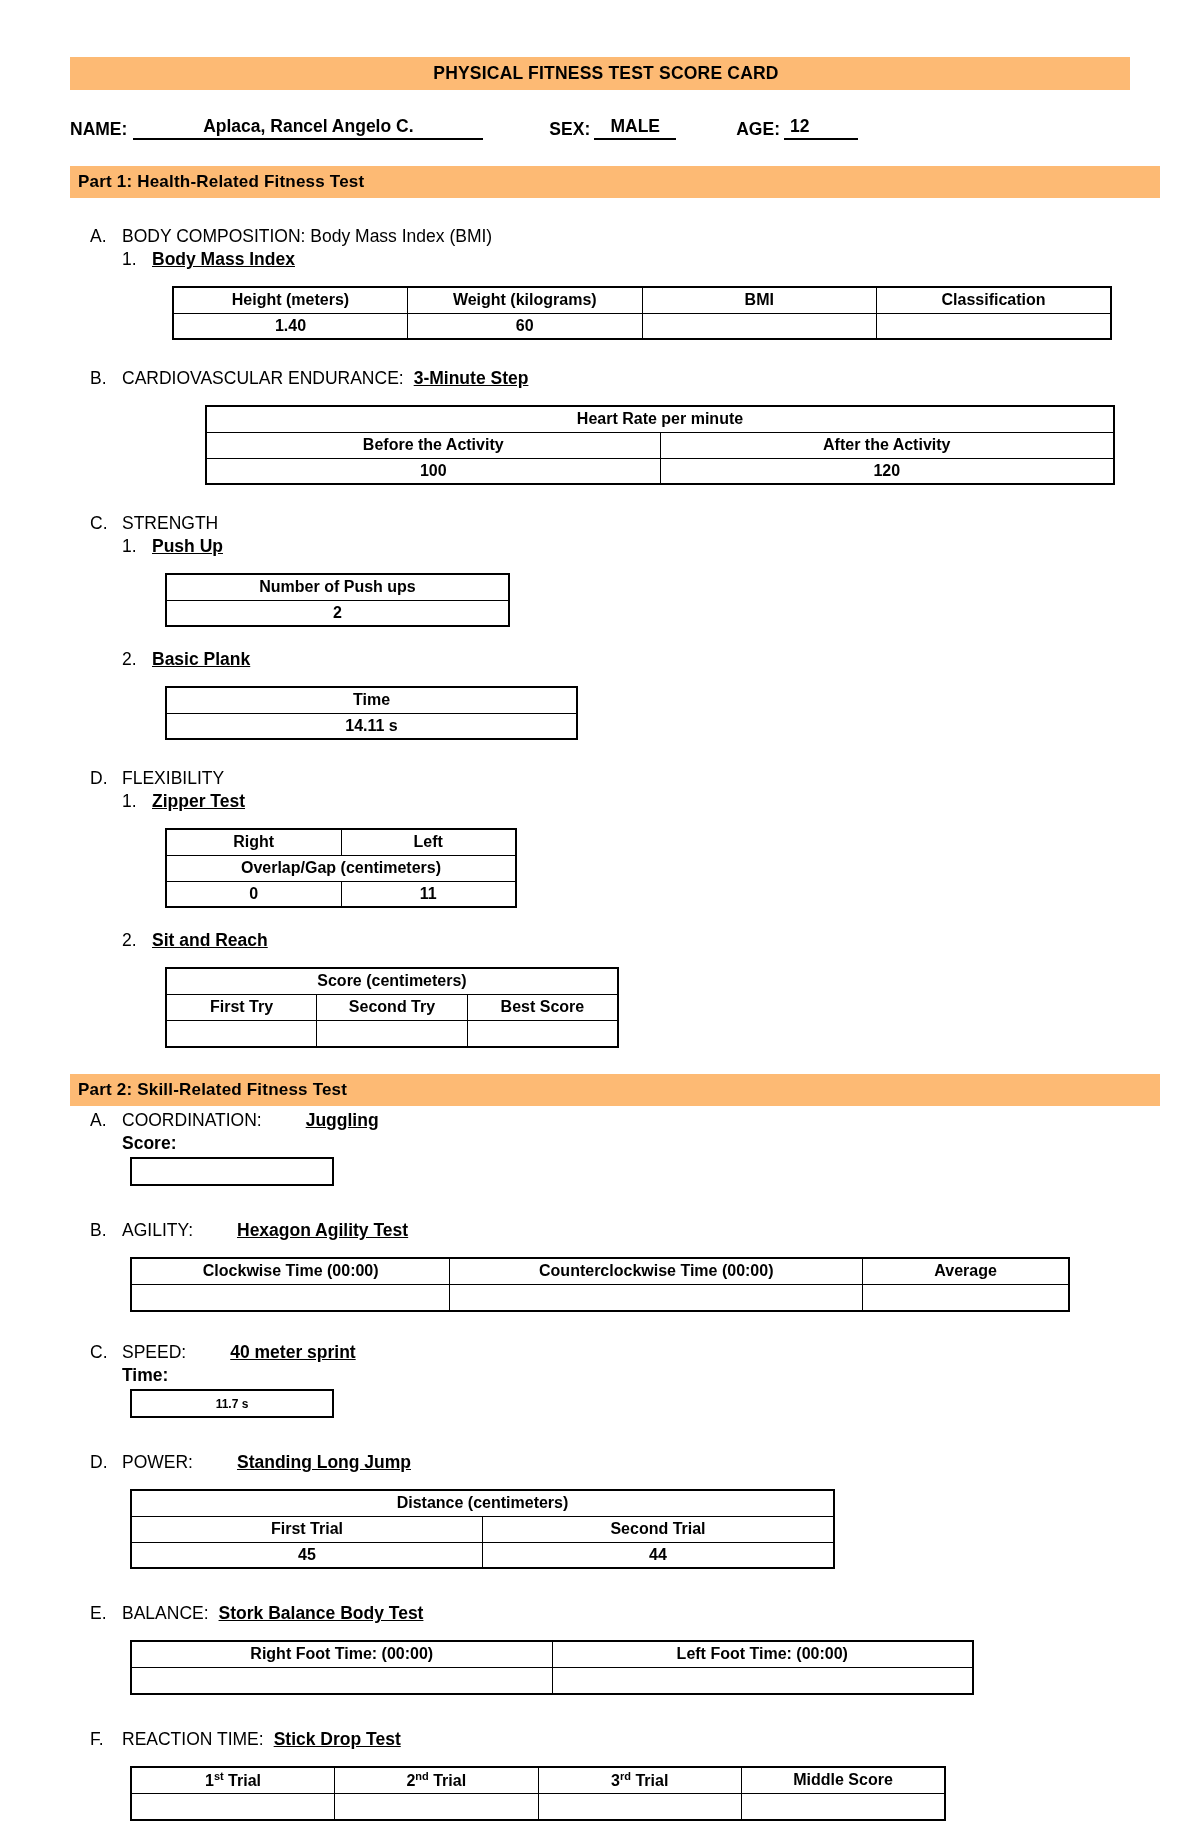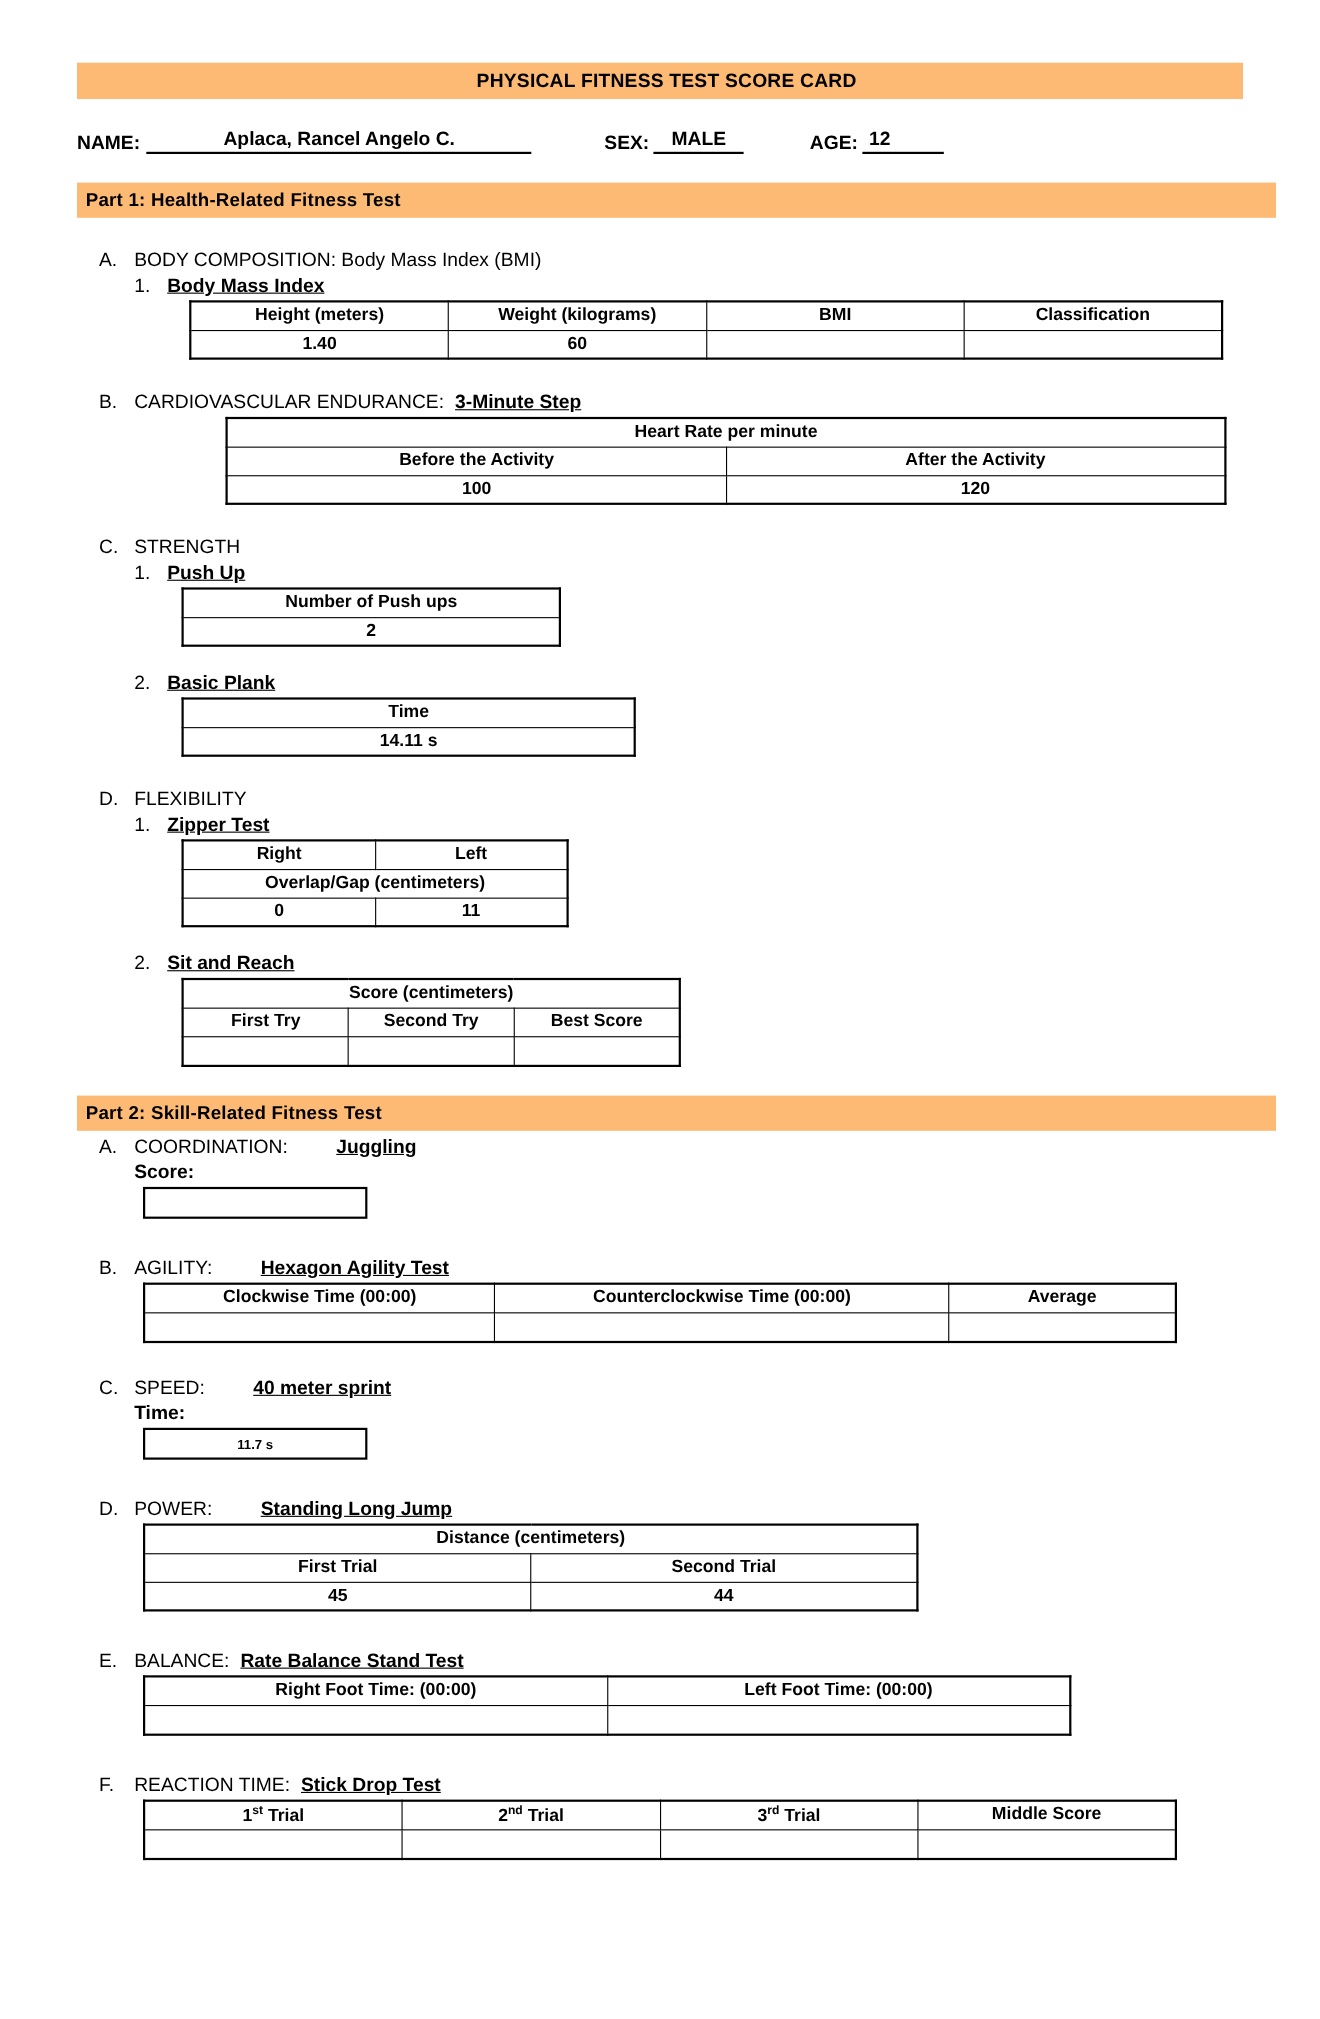--- a/index.html
+++ b/index.html
@@ -104,21 +104,21 @@
     border: 1px solid #000;
     text-align: center;
     height: 26px;
     padding: 1px 3px;
     font-weight: bold;
     font-size: 16px;
   }
   table {
     border: 2px solid #000;
   }
-  .tbl-wrap { margin-top: 3px; }
+  .tbl-wrap { margin-top: 16px; }
 
   #bmi-table { width: 940px; margin-left: 172px; }
   #bmi-table td { width: 25%; }
 
   #hr-table { width: 910px; margin-left: 205px; border-radius: 31px; }
 
   #pushup-table { width: 345px; margin-left: 165px; }
 
   #plank-table { width: 413px; margin-left: 165px; }
 
@@ -145,21 +145,21 @@
     text-align: center;
     font-weight: bold;
     font-size: 12px;
     line-height: 27px;
   }
 
   #longjump-table { width: 705px; margin-left: 130px; }
 
   #stork-table { width: 844px; margin-left: 130px; border-radius: 17px; }
 
-  #stickdrop-table { width: 940px; margin-left: 130px; }
+  #stickdrop-table { width: 816px; margin-left: 130px; }
 
   .empty-row td { height: 27px; }
 
   sup { font-size: 11px; vertical-align: super; }
   .spacer-20 { height: 20px; }
   .spacer-26 { height: 26px; }
 </style>
 </head>
 <body>
 
@@ -405,21 +405,21 @@
     </tbody>
       </table>
   </div>
 
   <div class="spacer-26"></div>
 
   <div class="sec-a" style="margin-top:8px;">
     <span class="letter">E.</span>
     <span class="caps">BALANCE:</span>
     <span class="spacer-sm"></span>
-    <span class="under">Rate Balance Stand Test</span>
+    <span class="under">Stork Balance Body Test</span>
   </div>
   <div class="tbl-wrap">
     <table id="stork-table">
       <tbody>
           <tr>
         <td>Right Foot Time: (00:00)</td>
         <td>Left Foot Time: (00:00)</td>
       </tr>
       <tr class="empty-row">
         <td></td>

